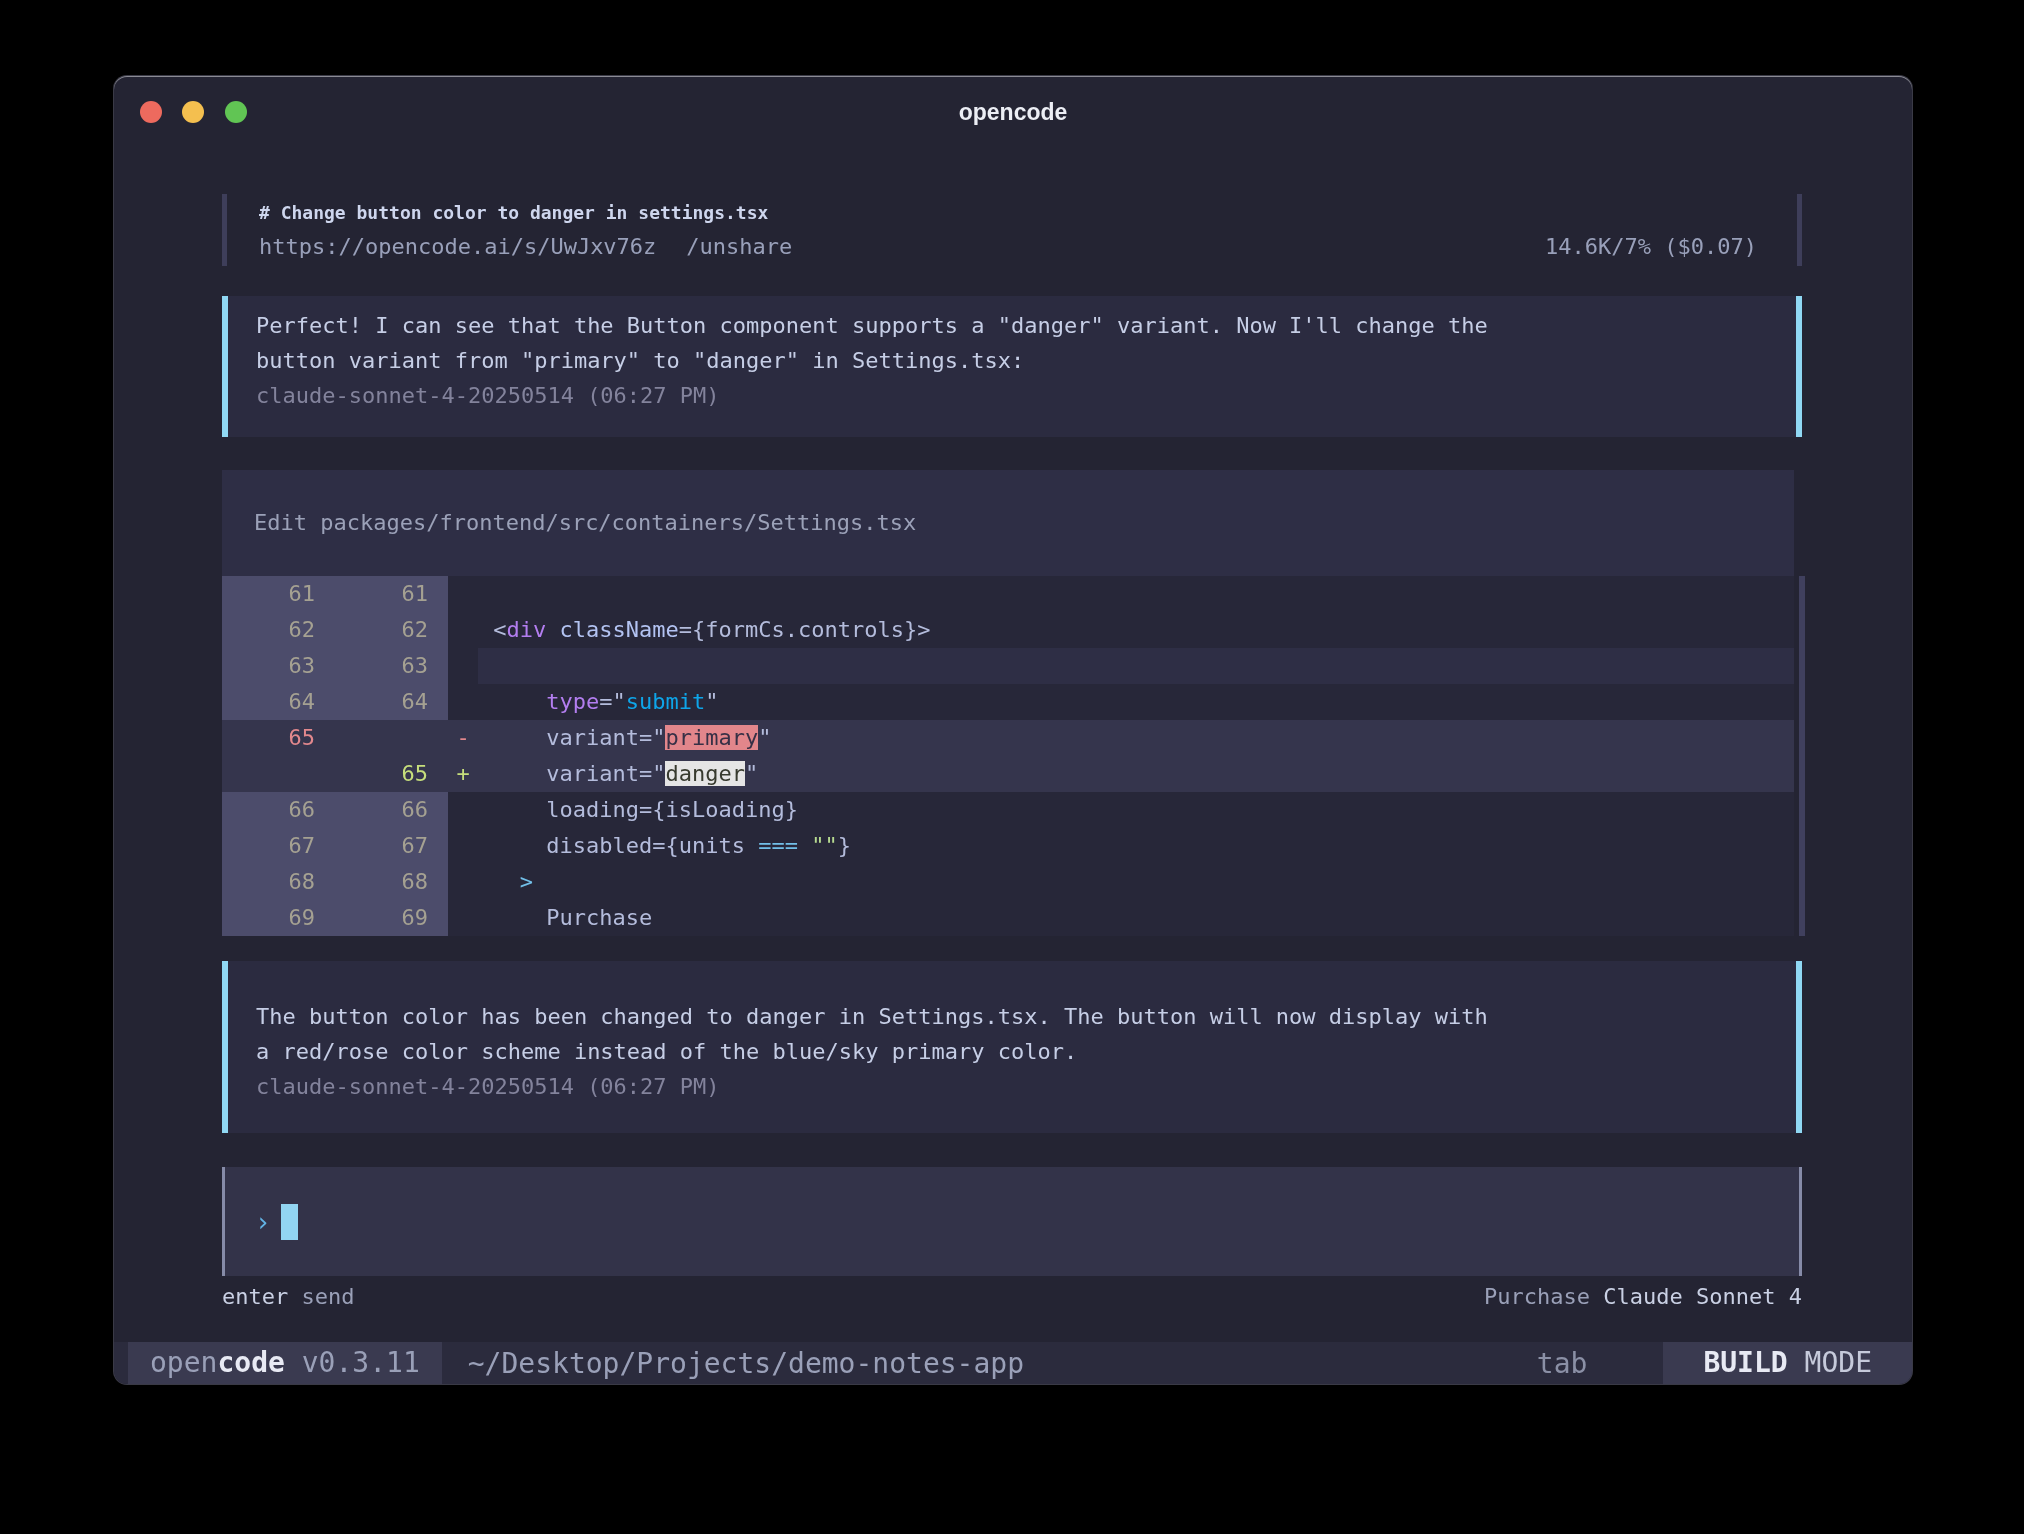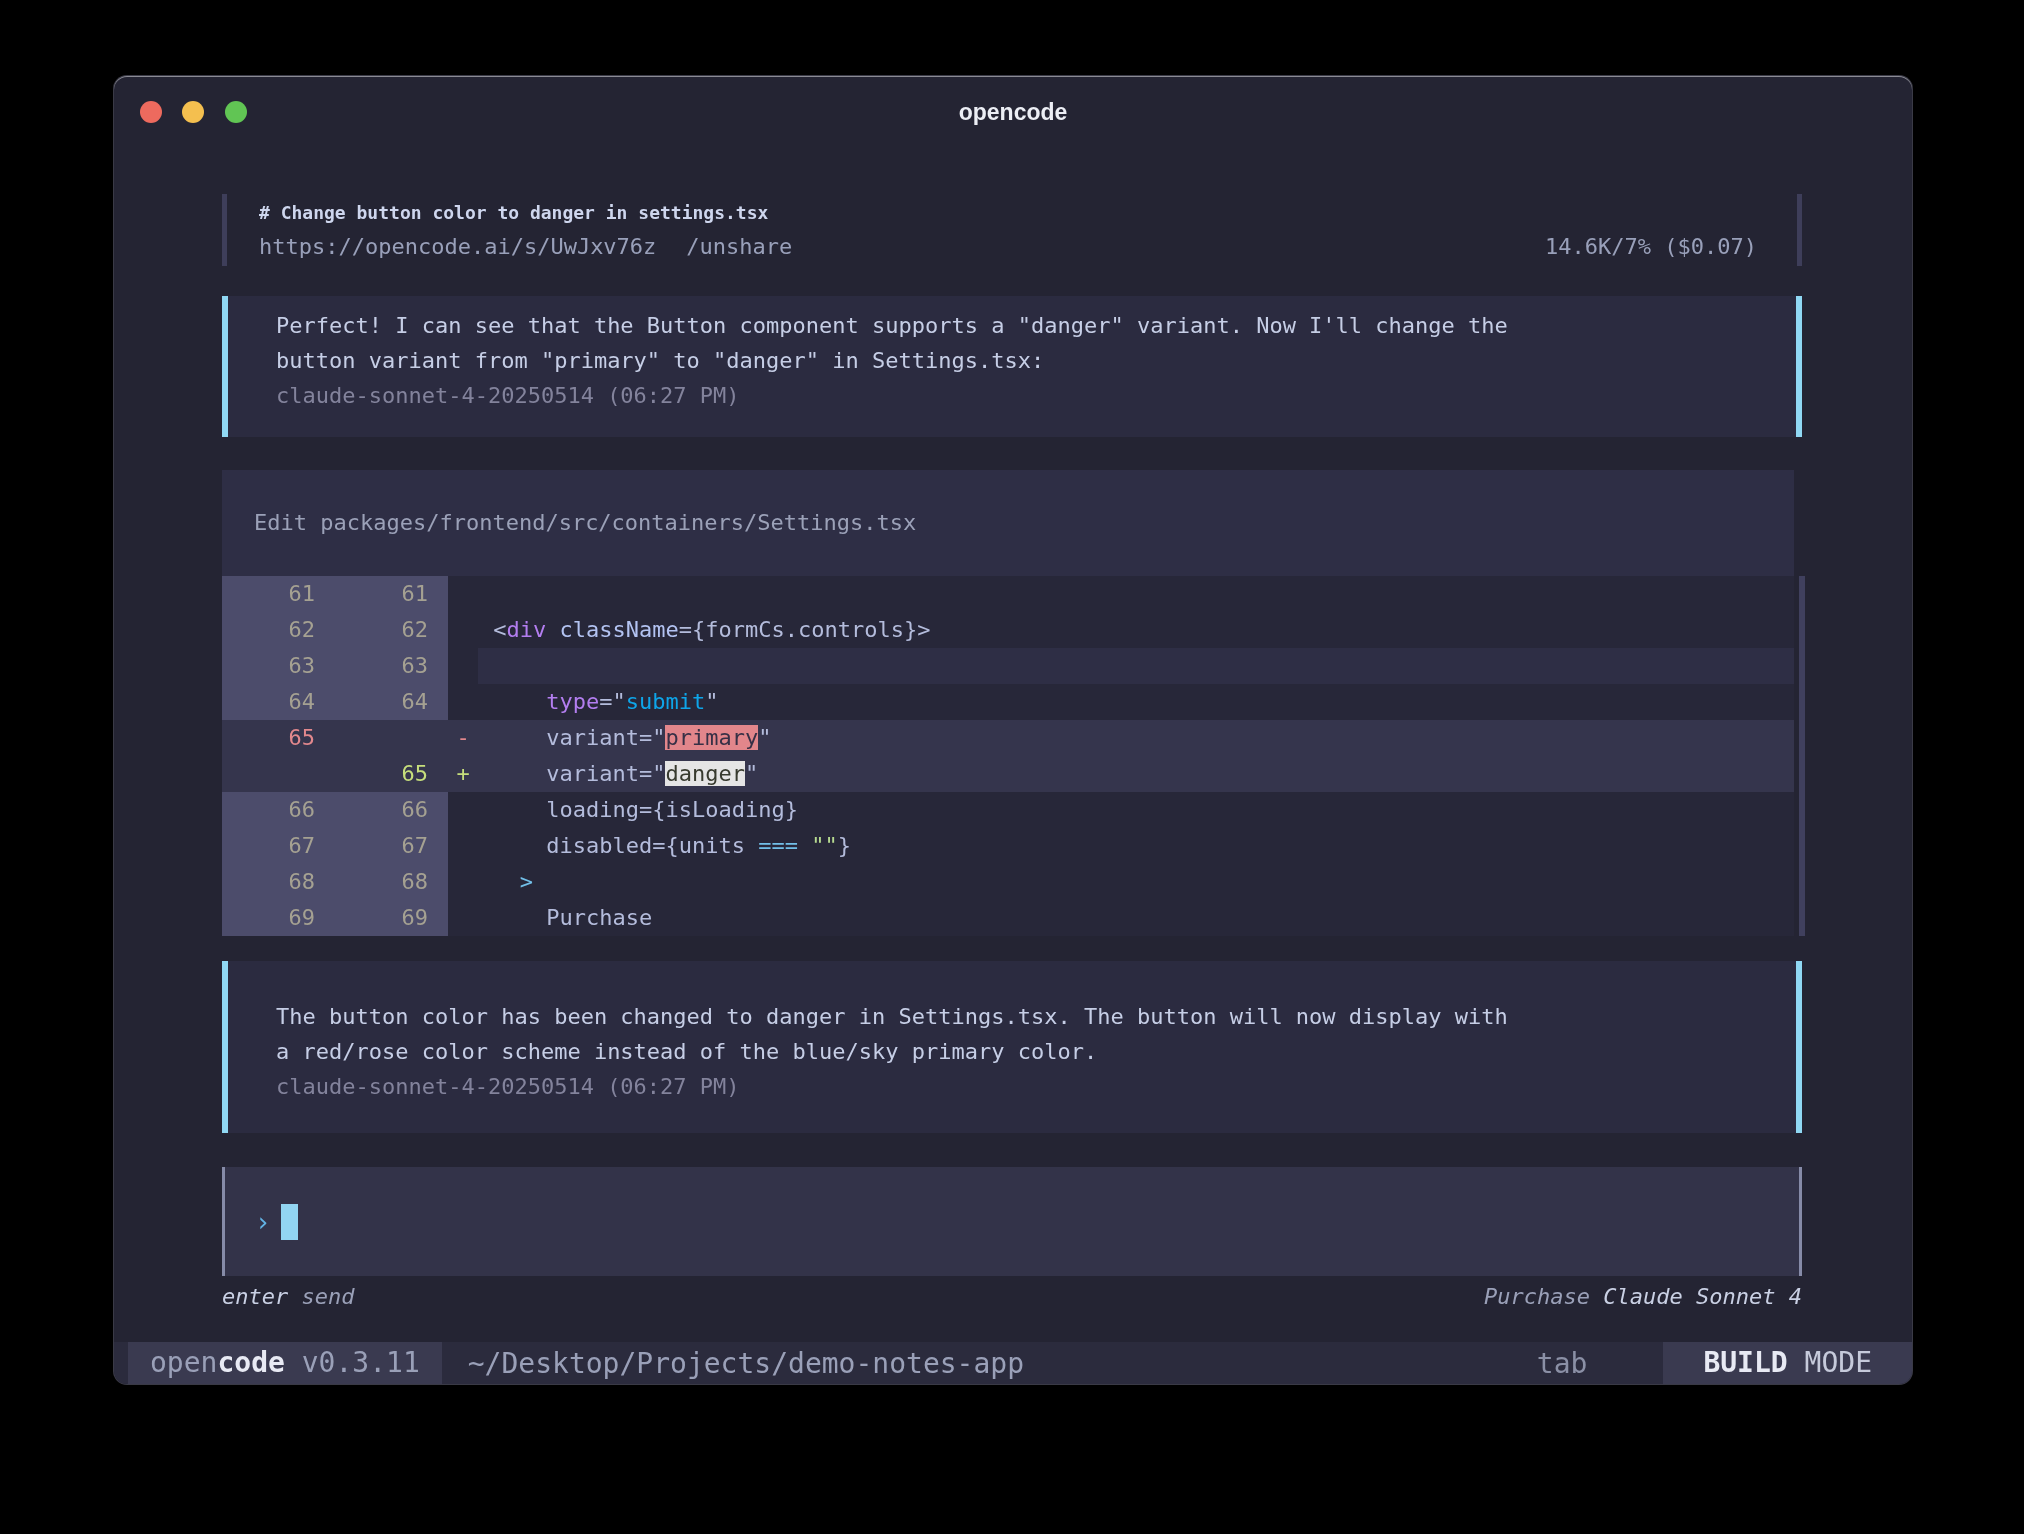--- a/index.html
+++ b/index.html
@@ -24,21 +24,21 @@
   .header{position:absolute;left:108px;top:118px;width:1580px;height:72px;box-sizing:border-box;
     border-left:5px solid #3e3e5a;border-right:5px solid #3e3e5a;padding:2px 0 0 32px;}
   .h-title{font-size:18px;font-weight:bold;color:#ced6ee;line-height:34px;white-space:pre;}
   .h-row{display:flex;align-items:baseline;font-size:22px;line-height:34px;color:#99a0ba;}
   .h-url{color:#99a0ba;}
   .h-unshare{margin-left:30px;color:#99a0ba;}
   .h-stats{margin-left:auto;margin-right:40px;color:#99a0ba;}
 
   
   .msg{position:absolute;left:108px;width:1580px;box-sizing:border-box;background:#2b2b40;
-    border-left:6px solid #90d8f4;border-right:6px solid #90d8f4;padding-left:48px;}
+    border-left:6px solid #90d8f4;border-right:6px solid #90d8f4;padding-left:28px;}
   .msg-1{top:220px;height:141px;padding-top:12px;}
   .msg-2{top:885px;height:172px;padding-top:38px;}
   .msg p{margin:0;font-size:22px;line-height:35px;color:#c6cee6;max-width:1245px;}
   .msg .meta{font-size:22px;line-height:35px;color:#83839c;}
 
   
   .tool{position:absolute;left:108px;top:394px;width:1572px;height:466px;background:#2e2e45;}
   .tool-title{margin:38px 0 0 32px;font-size:22px;color:#9ba1b8;line-height:30px;}
   .diff{position:absolute;left:0;top:106px;width:100%;}
   .drow{display:flex;height:36px;font-size:22px;line-height:36px;}
@@ -64,21 +64,21 @@
 
   
   .inputbox{position:absolute;left:108px;top:1091px;width:1580px;height:109px;box-sizing:border-box;
     background:#333349;border-left:3px solid #868ba8;border-right:3px solid #868ba8;
     display:flex;align-items:center;padding-left:30px;}
   .prompt{font-size:26px;color:#62b3e4;}
   .cursor{display:inline-block;width:17px;height:36px;background:#92d5f2;margin-left:10px;}
 
   
   .hints{position:absolute;left:108px;top:1206px;width:1580px;display:flex;justify-content:space-between;
-    font-size:22px;line-height:30px;font-style:italic;}
+    font-size:22px;line-height:30px;}
   .hint-bright{color:#c9d0e4;}
   .hint-dim{color:#9aa0b8;}
 
   
   .statusbar{position:absolute;left:0;top:1266px;width:1798px;height:42px;background:#2b2b3d;
     border-radius:0 0 13px 13px;display:flex;align-items:center;font-size:28px;}
   .sb-app{margin-left:14px;background:#3a3a50;padding:0 22px;height:42px;line-height:42px;color:#9aa0b8;}
   .sb-app .b{font-weight:bold;color:#e8eaf4;}
   .sb-path{margin-left:26px;color:#9aa0b8;}
   .sb-right{margin-left:auto;display:flex;align-items:center;height:42px;gap:48px;}

